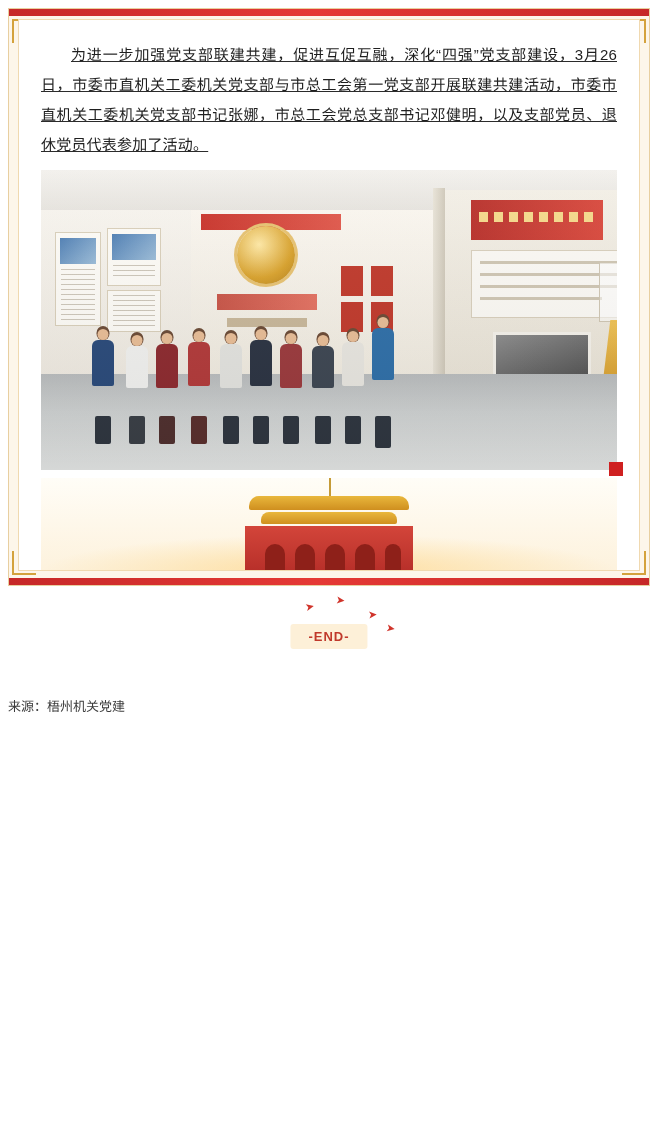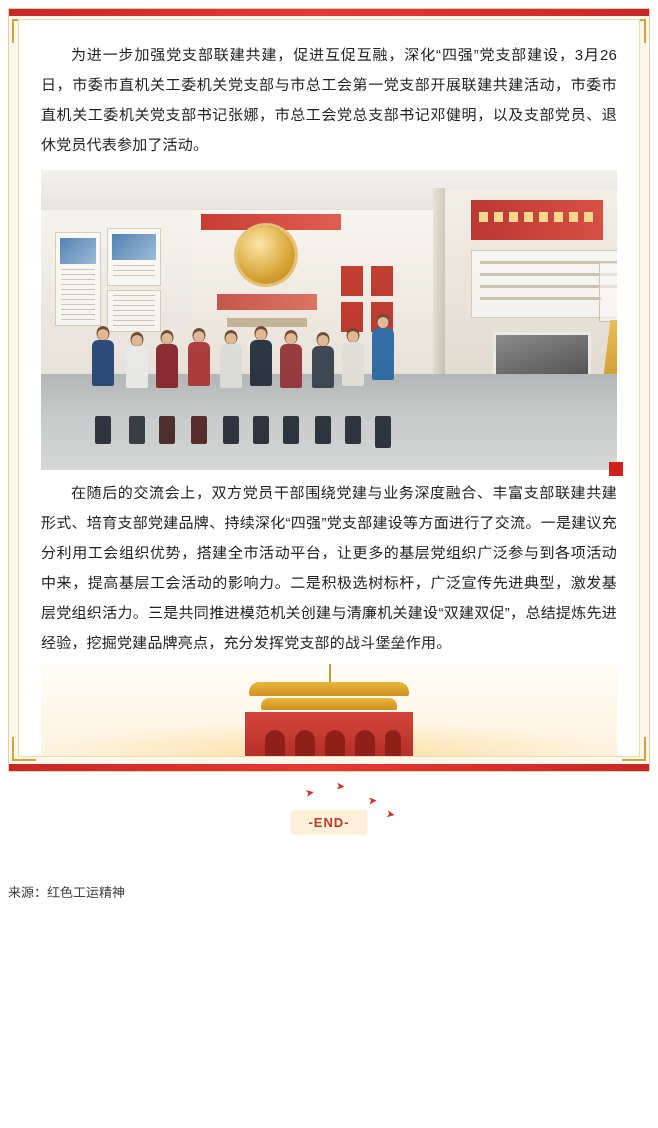--- a/index.html
+++ b/index.html
@@ -28,20 +28,21 @@
     border: 1px solid #e8cfa0;
     padding: 10px 9px 14px 9px;
     box-sizing: border-box;
   }
   .frame-inner {
     position: relative;
     background: #ffffff;
     border: 1px solid #f0d9b0;
     padding: 20px 22px 0 22px;
     box-sizing: border-box;
+    text-decoration: underline;
   }
   
   .ribbon-top {
     position: absolute;
     left: 0;
     top: 0;
     width: 100%;
     height: 7px;
     background: linear-gradient(90deg, #c62828 0%, #e53935 48%, #c62828 100%);
   }
@@ -432,21 +433,20 @@
               <div class="face"></div>
             <div class="body" style="height:52px; background:#2f6fa8;"></div>
               <div class="legs" style="height:32px; bottom:-30px;"></div>
           </div>
 
           <div class="cam-overlay"></div>
         </div>
         <div class="photo-accent"></div>
       </div>
 
-      <p class="body-par">在随后的交流会上，双方党员干部围绕党建与业务深度融合、丰富支部联建共建形式、培育支部党建品牌、持续深化“四强”党支部建设等方面进行了交流。一是建议充分利用工会组织优势，搭建全市活动平台，让更多的基层党组织广泛参与到各项活动中来，提高基层工会活动的影响力。二是积极选树标杆，广泛宣传先进典型，激发基层党组织活力。三是共同推进模范机关创建与清廉机关建设“双建双促”，总结提炼先进经验，挖掘党建品牌亮点，充分发挥党支部的战斗堡垒作用。</p>
 
       <div class="gate-wrap">
         <div class="glow"></div>
         <div class="gate">
           <div class="flagpole"></div>
           <div class="roof"></div>
           <div class="roof2"></div>
           <div class="wall"></div>
           <div class="arch a1"></div>
           <div class="arch a2"></div>
@@ -461,16 +461,16 @@
 
   <div class="end-zone">
     <span class="bird b1">➤</span>
     <span class="bird b2">➤</span>
     <span class="bird b3">➤</span>
     <span class="bird b4">➤</span>
     <div class="end-badge">-END-</div>
   </div>
 
   <div class="source">
-    <span>来源：</span><span>红色工运精神</span>
+    <span>来源：</span><span>梧州机关党建</span>
   </div>
 
 </div>
 
 </body></html>

